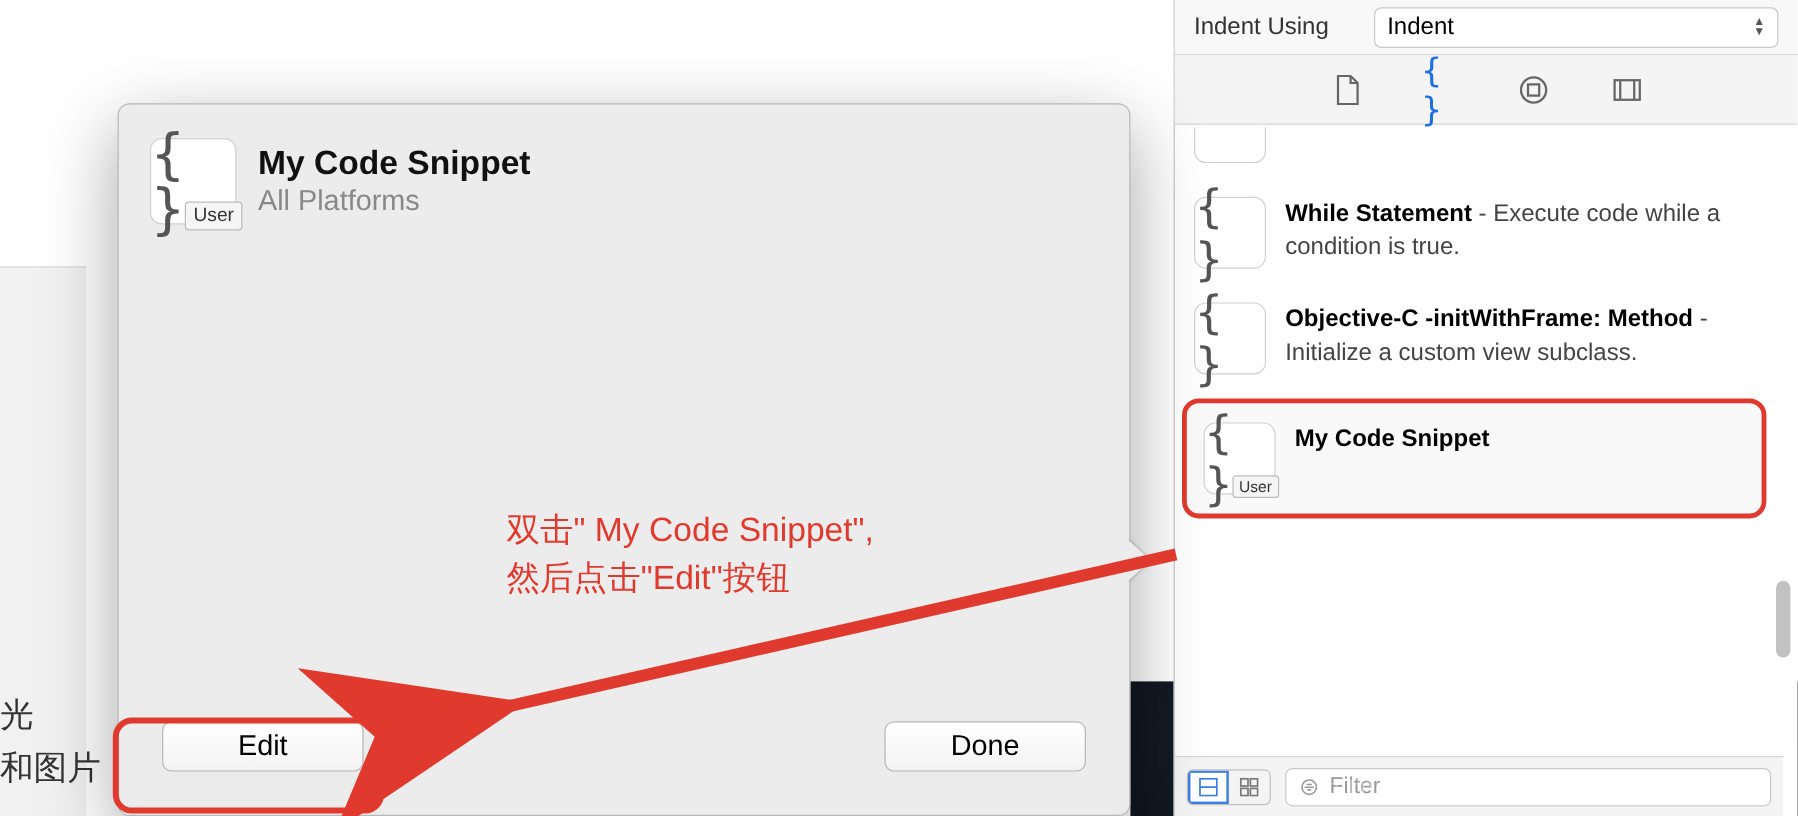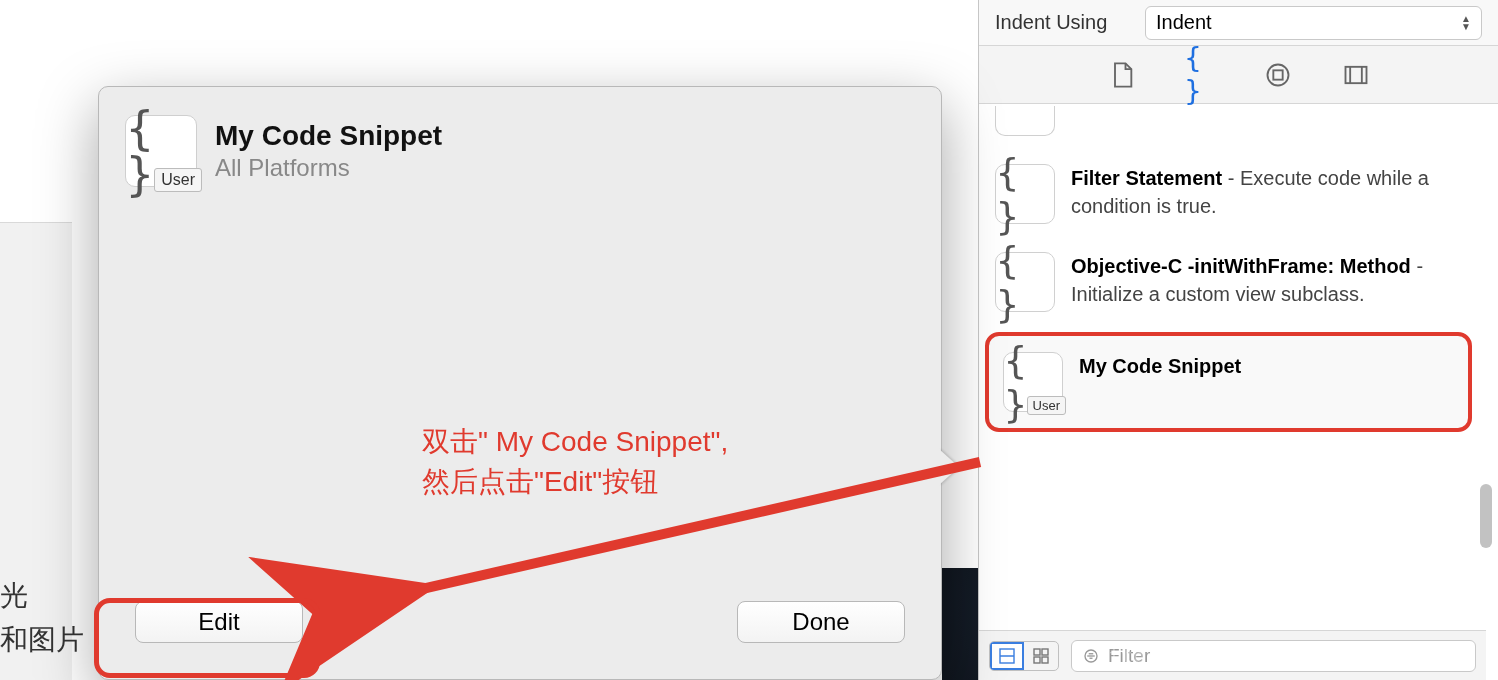--- a/index.html
+++ b/index.html
@@ -205,21 +205,21 @@
     <div class="lib-item truncated" style="padding-top:2px">
       <div class="ico" style="height:30px;border-top:none;border-radius:0 0 10px 10px">
           <span class="br" style="font-size:22px"></span>
         </div>
     </div>
 
     <div class="lib-item">
       <div class="ico">
           <span class="br">{ }</span>
         </div>
-      <div class="txt"><span class="t">Filter Statement</span><span> - Execute code while a condition is true.</span></div>
+      <div class="txt"><span class="t">While Statement</span><span> - Execute code while a condition is true.</span></div>
     </div>
 
     <div class="lib-item">
       <div class="ico">
           <span class="br">{ }</span>
         </div>
       <div class="txt"><span class="t">Objective-C -initWithFrame: Method</span><span> - Initialize a custom view subclass.</span></div>
     </div>
 
     <div class="lib-item selected">

